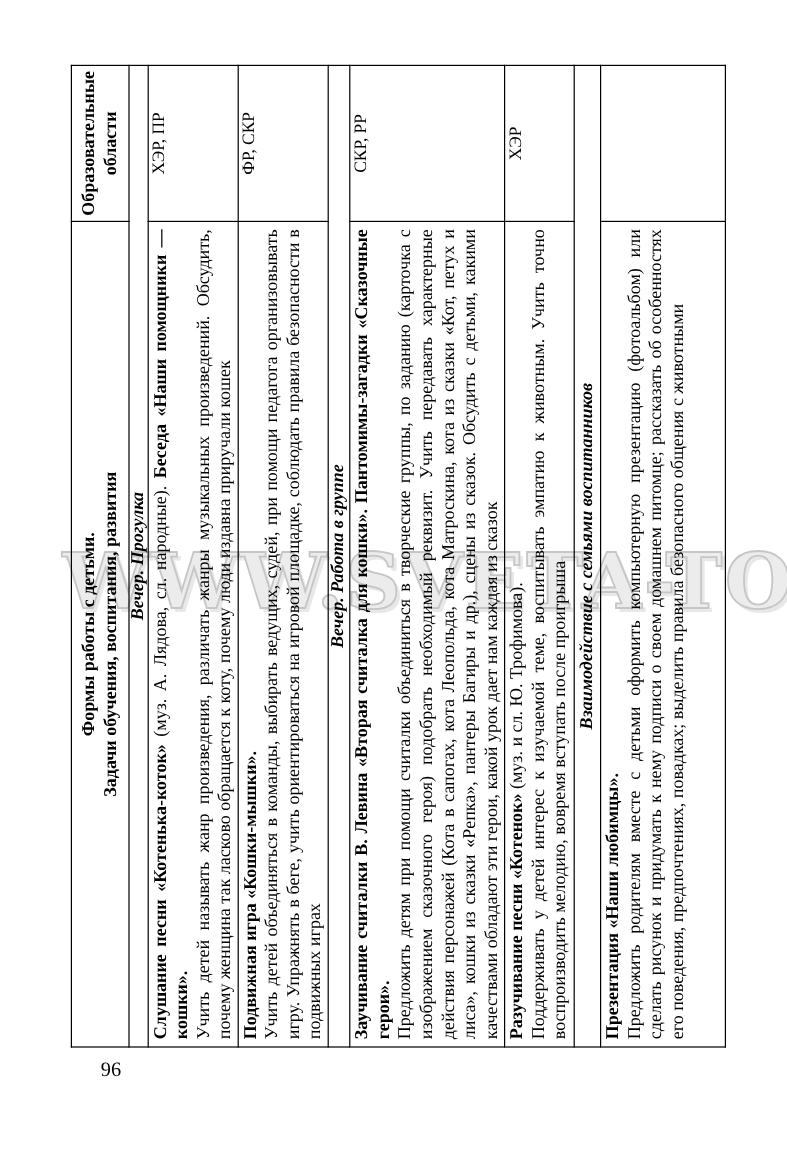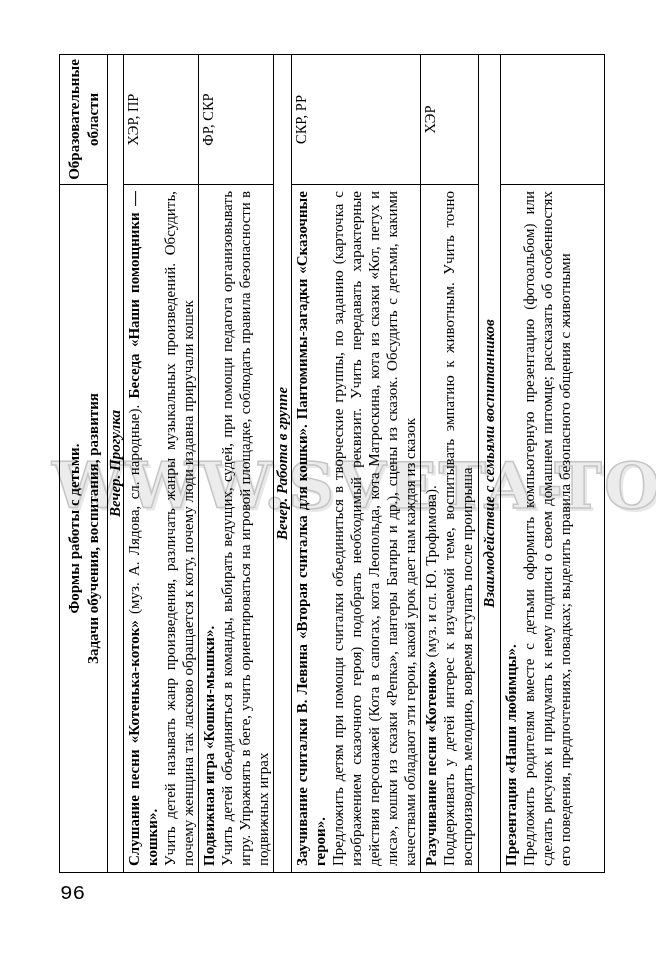--- a/index.html
+++ b/index.html
@@ -26,22 +26,22 @@
   tr.hdr td{
     font-weight:bold;text-align:center;vertical-align:middle;
     font-size:15px;line-height:19px;padding:1px 4px;
   }
   tr.sec td{
     font-weight:bold;font-style:italic;text-align:center;vertical-align:middle;
     font-size:15px;line-height:15px;padding:0 4px;
   }
   .p{margin:0;}
   .pageno{
-    position:absolute;left:60px;top:882px;font-size:21px;z-index:3;
-    font-family:Liberation Mono, monospace;
+    position:absolute;left:84px;top:882px;font-size:17px;z-index:3;
+    font-family:Liberation Serif, serif;
   }
   .watermark{
     position:absolute;left:52px;top:448px;z-index:1;white-space:nowrap;
     font-family:"DejaVu Serif",serif;font-weight:bold;
     font-size:64px;letter-spacing:2px;
     color:#ececec;
     -webkit-text-stroke:1.5px #c6c6c6;
     text-shadow:3px 3px 0 rgba(205,205,205,0.45);
   }
 </style>

